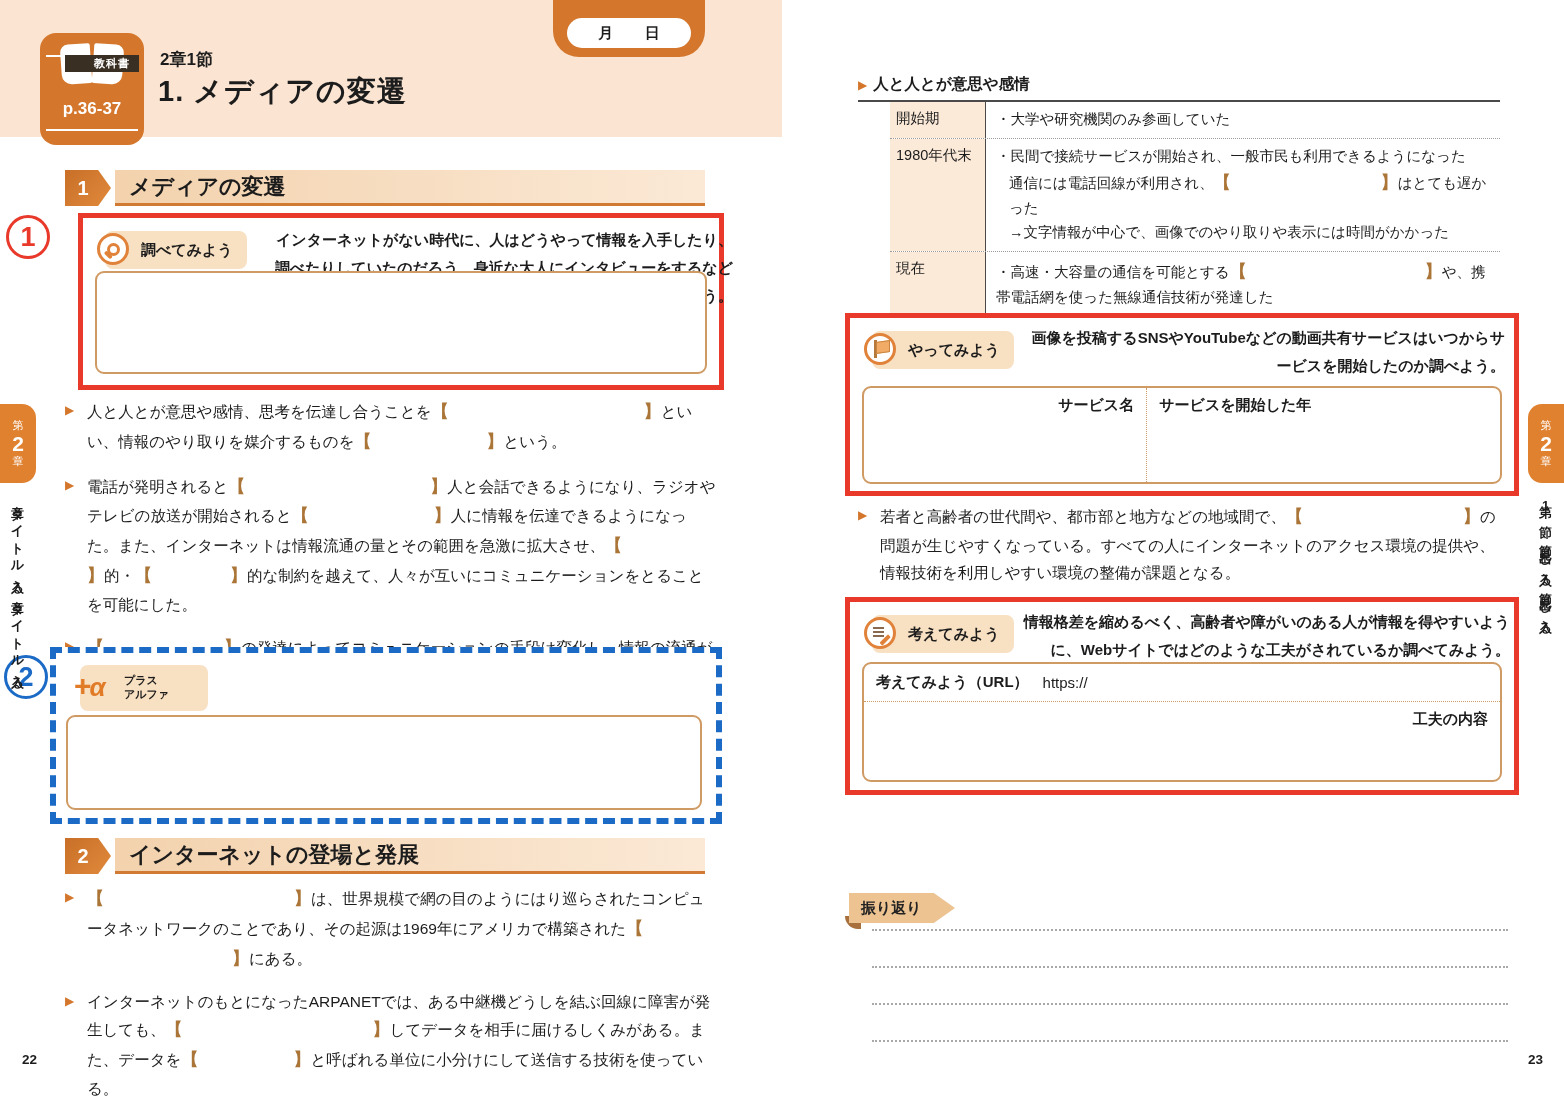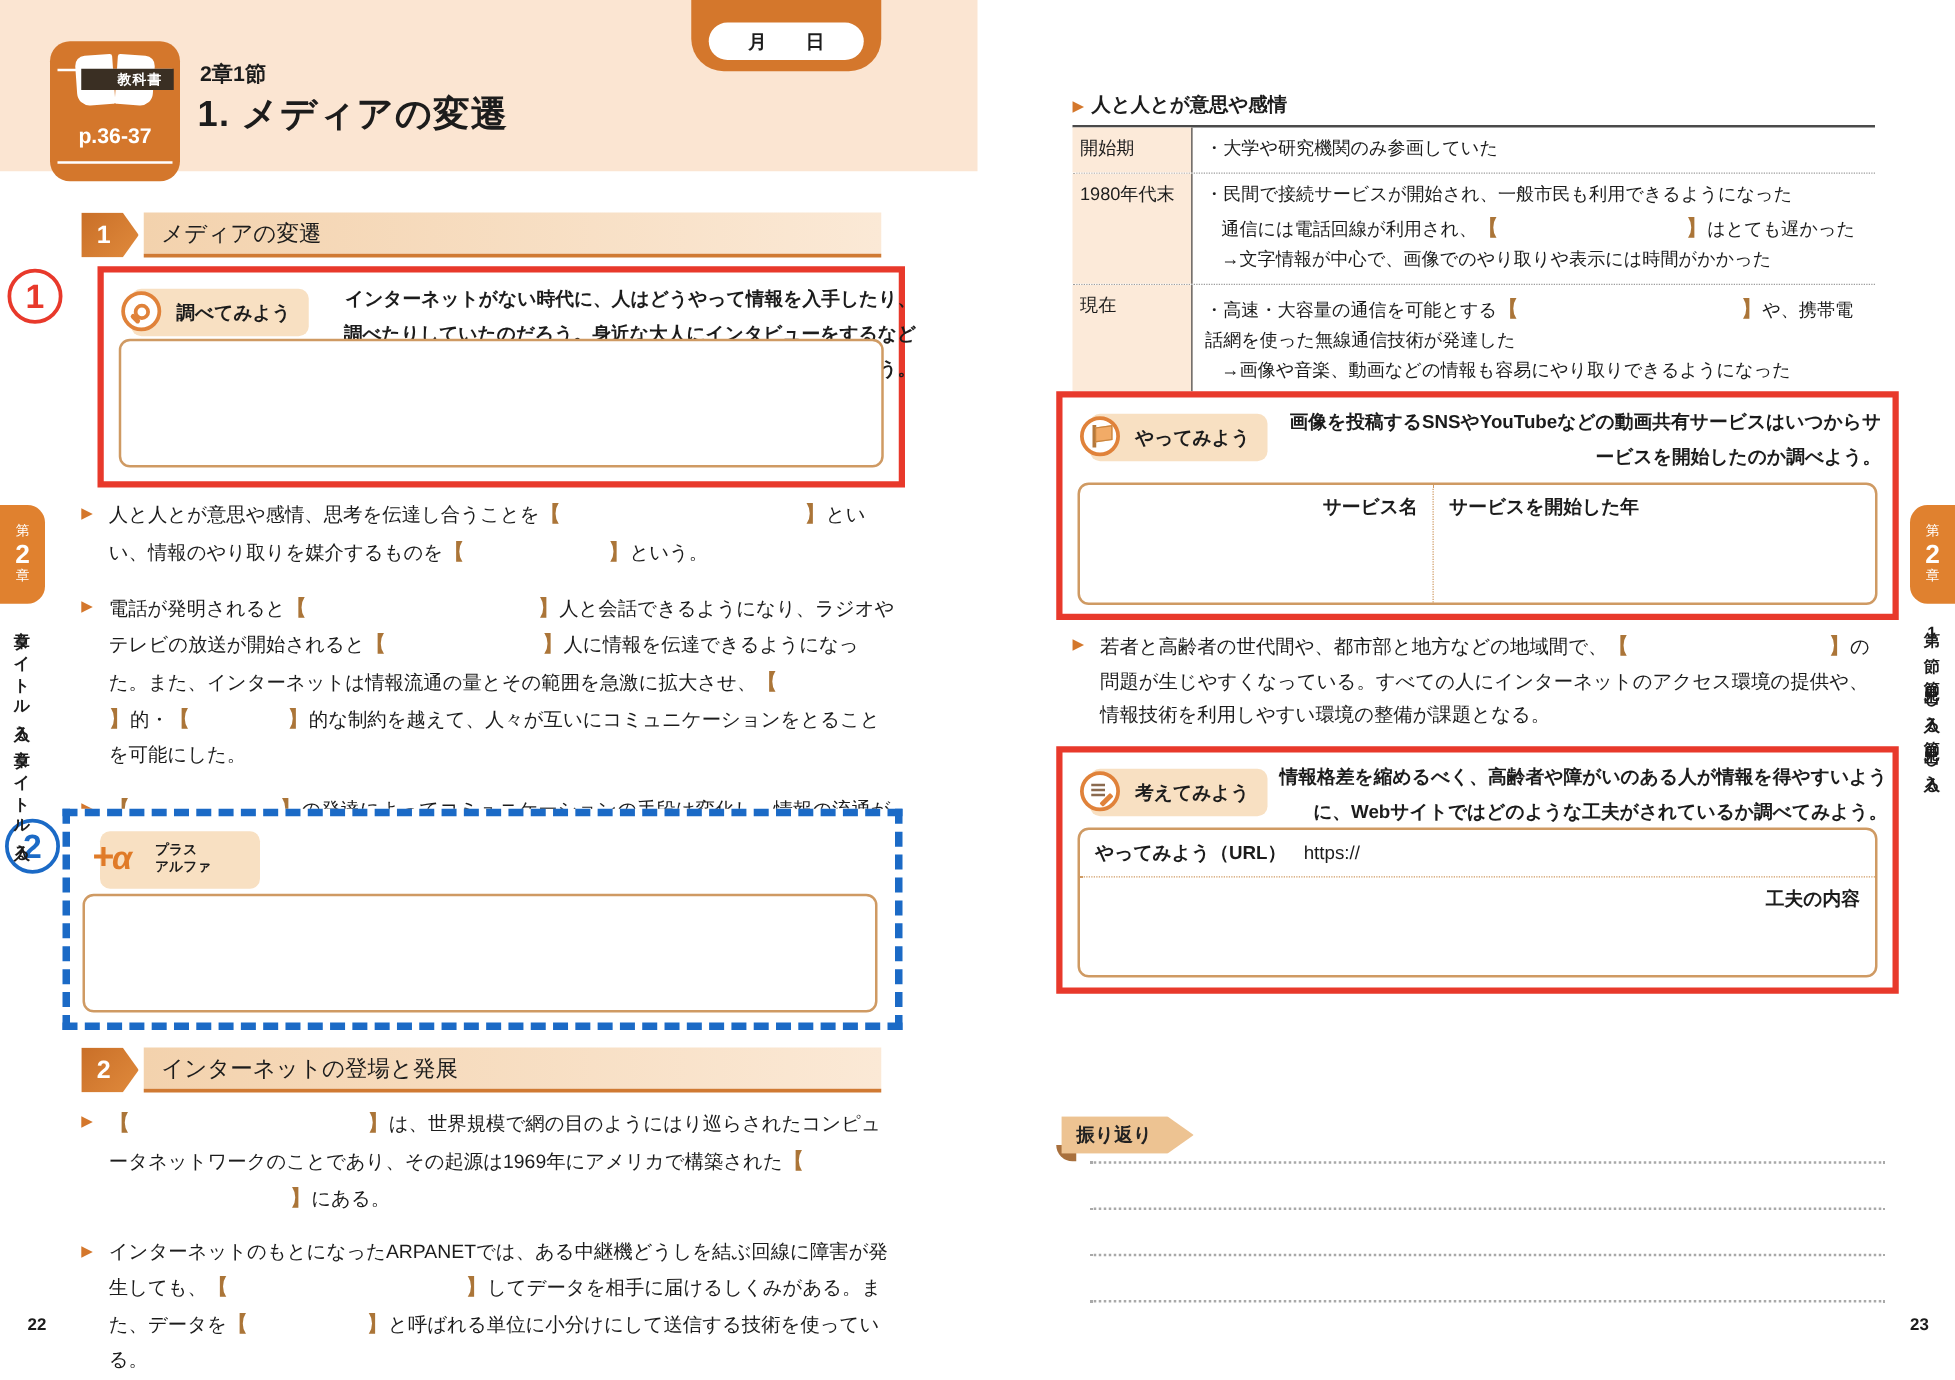--- a/index.html
+++ b/index.html
@@ -24,21 +24,21 @@
   .kicker{left:160px;top:48px;font-size:17px;font-weight:bold;}
   .main-title{left:158px;top:72px;font-size:29px;font-weight:bold;letter-spacing:1px;}
 
   
   .sec-header{display:flex;width:640px;height:36px;}
   .sec-num{width:46px;background:linear-gradient(135deg,#c96f28,#e08a3c);color:#fff;font-size:20px;font-weight:bold;
            display:flex;align-items:center;justify-content:center;padding-right:10px;box-sizing:border-box;
            clip-path:polygon(0 0,72% 0,100% 50%,72% 100%,0 100%);}
   .sec-bar{flex:1;margin-left:4px;background:linear-gradient(to right,#f3d2ad,#fbe9d6);
            border-bottom:3px solid #d07a33;display:flex;align-items:center;padding-left:14px;}
-  .sec-title{font-size:18px;font-weight:normal;}
+  .sec-title{font-size:22px;font-weight:bold;}
 
   
   .act-badge{position:absolute;height:38px;background:#f8e0c2;border-radius:8px;display:flex;align-items:center;
              padding:0 14px 0 36px;font-weight:bold;font-size:15px;}
   .act-circle{position:absolute;left:-8px;top:2px;width:32px;height:32px;background:#fff;border:3px solid #e0823a;
               border-radius:50%;box-sizing:border-box;display:flex;align-items:center;justify-content:center;}
   .mag{position:relative;width:13px;height:13px;border:3px solid #e0823a;border-radius:50%;box-sizing:border-box;}
   .mag::after{content:"";position:absolute;left:-6px;bottom:-4px;width:9px;height:3.5px;background:#e0823a;
               transform:rotate(45deg);border-radius:2px;}
   .flag{position:relative;width:16px;height:18px;}
@@ -63,21 +63,21 @@
 
   
   .bullet{position:relative;padding-left:22px;font-size:15.5px;line-height:1.75;margin-bottom:15px;}
   .b-mark{position:absolute;left:0;top:3px;color:#d4772c;font-size:12px;}
   .blank .br{color:#ab7538;font-weight:bold;font-size:17px;}
   .blank .sp{display:inline-block;}
 
   
   .hist-head{font-size:15.5px;font-weight:bold;}
   .hist-table{width:642px;border-top:2px solid #4a4a4a;border-bottom:2px solid #4a4a4a;box-sizing:border-box;}
-  .hist-row{display:flex;border-bottom:1.5px dotted #9c9c9c;}
+  .hist-row{display:flex;border-bottom:1.5px dotted #9c9c9c;margin-left:32px;}
   .hist-row:last-child{border-bottom:none;}
   .hist-period{width:96px;background:#fcead9;border-right:1.5px solid #4a4a4a;padding:7px 6px;font-size:14.5px;
                box-sizing:border-box;flex-shrink:0;}
   .hist-content{flex:1;padding:6px 10px;font-size:14.5px;line-height:1.65;}
   .hist-line:not(:first-child){padding-left:13px;}
 
   
   .pa-badge{position:absolute;width:128px;height:46px;background:#f8e0c2;border-radius:8px;display:flex;
             align-items:center;padding-left:44px;box-sizing:border-box;}
   .pa-icon{position:absolute;left:-6px;top:4px;font-weight:bold;color:#e07b28;}
@@ -247,21 +247,21 @@
   <div class="abs red-box" style="left:845px;top:597px;width:674px;height:198px">
     <div class="act-badge" style="left:22px;top:13px">
       <span class="act-circle">
           <span class="memo"></span>
         </span>
       <span>考えてみよう</span>
     </div>
     <div class="abs prompt" style="left:170px;top:6px;width:490px">情報格差を縮めるべく、高齢者や障がいのある人が情報を得やすいように、Webサイトではどのような工夫がされているか調べてみよう。</div>
     <div class="ans-box" style="left:12px;top:60px;width:640px;height:120px">
       <div class="think-row1">
-        <span style="font-weight:bold">やってみよう（URL）</span>
+        <span style="font-weight:bold">考えてみよう（URL）</span>
         <span style="margin-left:14px">https://</span>
       </div>
       <div class="think-row2">
         <span>工夫の内容</span>
       </div>
     </div>
   </div>
 
   <div class="abs review-curl" style="left:845px;top:916px"></div>
   <div class="abs review-arrow" style="left:849px;top:893px">

